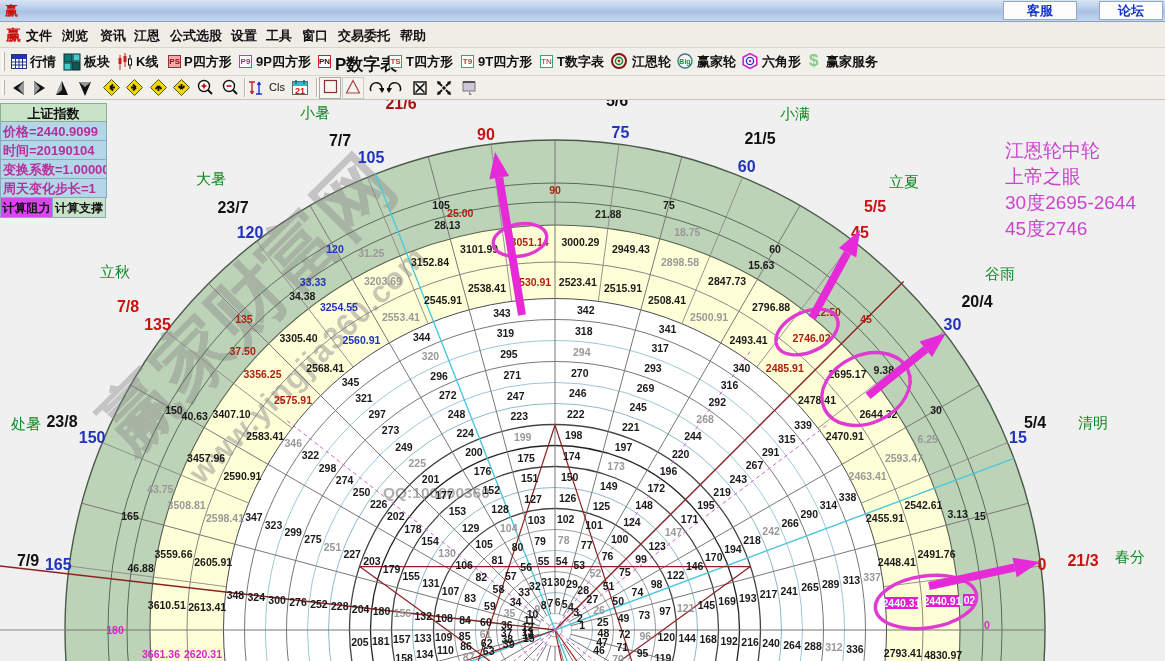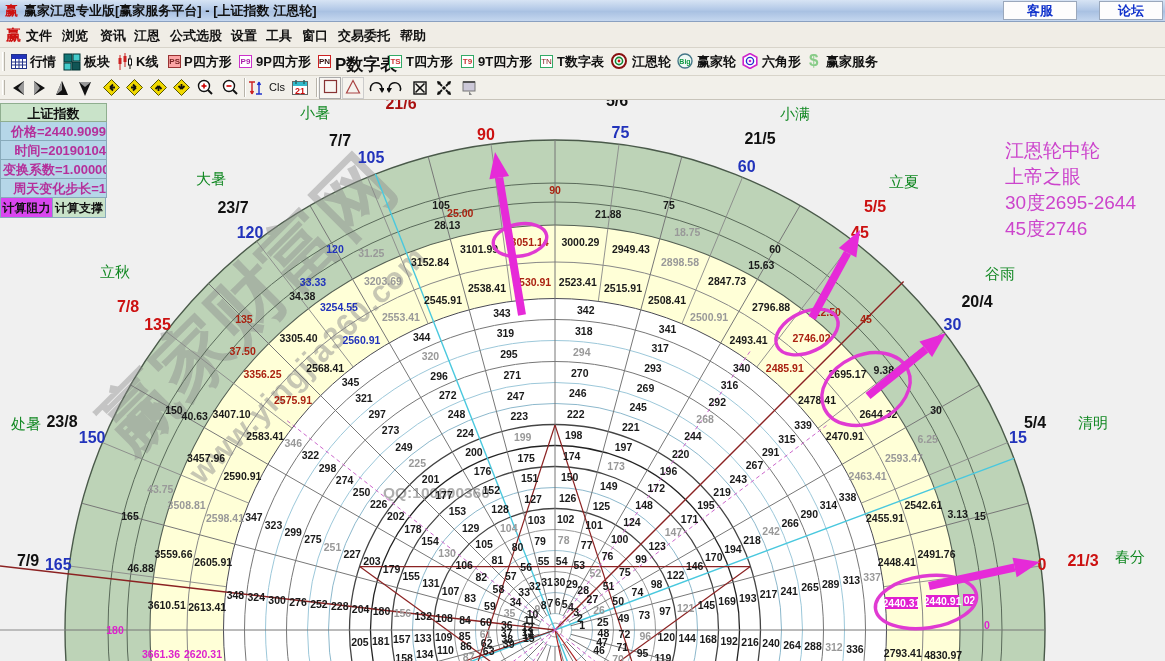--- a/index.html
+++ b/index.html
@@ -10,28 +10,27 @@
 .menubar{height:26px;background:#f0ede6;border-bottom:1px solid #d8d4ca;position:relative;font-size:13px;font-weight:bold;color:#111;}
 .menubar span.it{position:absolute;top:5px;}
 .toolbar1{height:28px;background:#f2f0ea;border-bottom:1px solid #d8d4ca;position:relative;font-size:13px;font-weight:bold;color:#111;}
 .toolbar2{height:24px;background:#f2f0ea;border-bottom:1px solid #c8c4ba;position:relative;}
 .t1item{position:absolute;top:5px;white-space:nowrap;}
 .grip{position:absolute;left:2px;top:4px;bottom:4px;width:3px;border-left:1px solid #fff;border-right:1px solid #b8b4aa;}
 .chart{position:relative;width:1165px;height:561px;background:#f0f0f0;overflow:hidden;}
 .panel{position:absolute;left:0;top:3px;width:107px;z-index:5;font-weight:bold;}
 .prow{height:19px;line-height:19px;font-size:13px;overflow:hidden;white-space:nowrap;border:1px solid #8fae8f;border-top:none;}
 .phead{background:#c9e3c9;color:#111;text-align:center;border-top:1px solid #8fae8f;}
-.pblue{background:#b5d6e8;color:#b5309b;padding-left:2px;border:1px solid #88aabb;border-top:none;text-align:right;}
+.pblue{background:#b5d6e8;color:#b5309b;padding-left:2px;border:1px solid #88aabb;border-top:none;}
 .pbtns{display:flex;}
 .pbtn{width:53px;height:20px;line-height:20px;font-size:12px;color:#111;text-align:center;border:1px solid #88aabb;border-top:none;white-space:nowrap;overflow:hidden;}
 </style></head>
 <body>
 <div class="titlebar">
  <div class="tlogo">赢</div>
- <div class="ttitle">赢家江恩专业版[赢家服务平台] - [上证指数 江恩轮]</div>
  <div class="tbtn" style="left:1003px;width:74px;">客服</div>
  <div class="tbtn" style="left:1099px;width:64px;">论坛</div>
 </div>
 <div class="menubar">
  <span class="it" style="left:6px;color:#cc1111;font-size:15px;top:4px;">赢</span>
  <span class="it" style="left:26px;">文件</span>
     <span class="it" style="left:62px;">浏览</span>
     <span class="it" style="left:100px;">资讯</span>
     <span class="it" style="left:134px;">江恩</span>
  <span class="it" style="left:170px;">公式选股</span>

